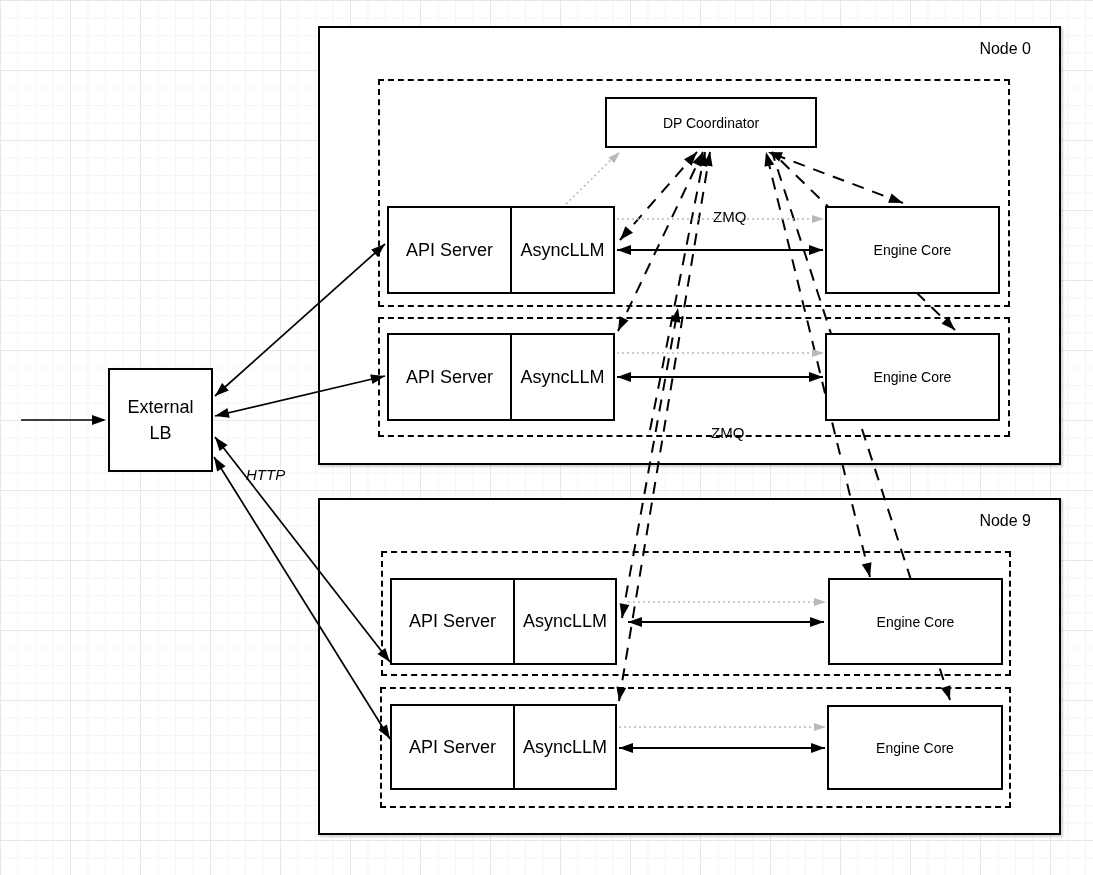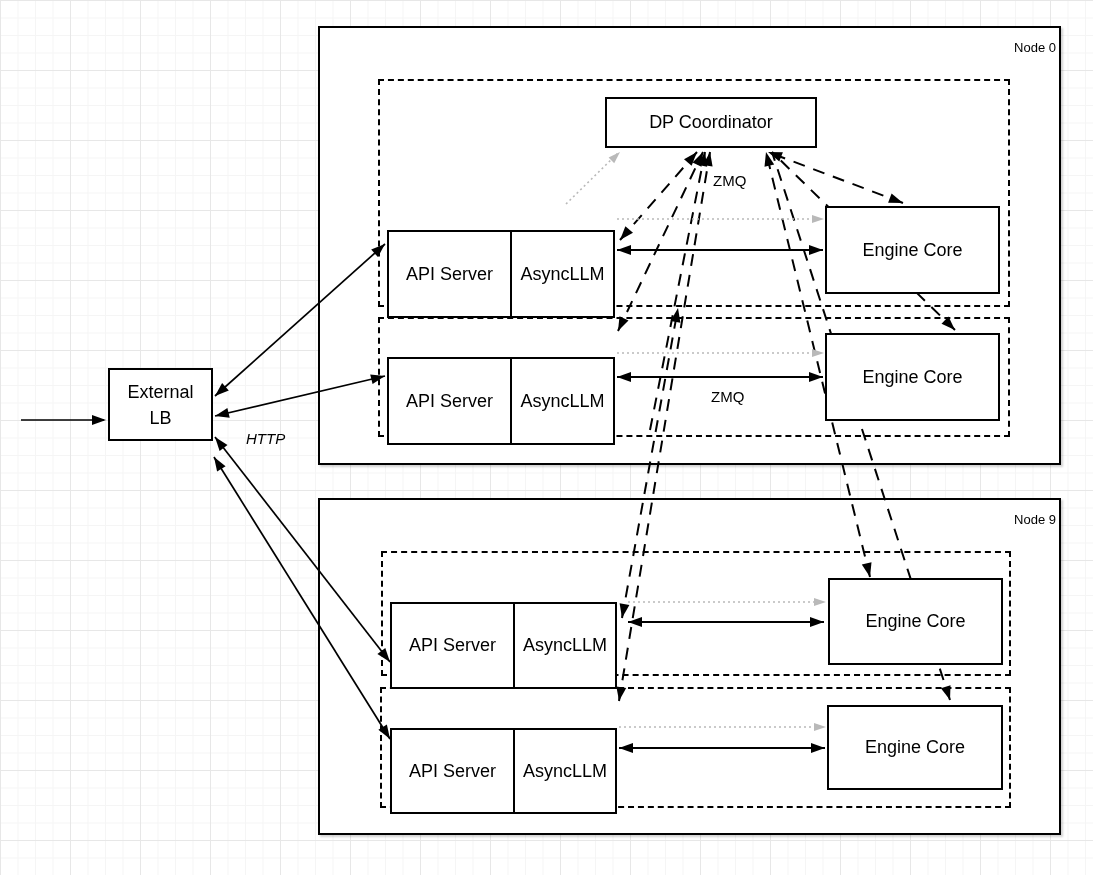--- a/index.html
+++ b/index.html
@@ -9,31 +9,31 @@
     background-color:#ffffff;
     background-image:
       linear-gradient(to right,#e7e7e7 1px,transparent 1px),
       linear-gradient(to bottom,#e7e7e7 1px,transparent 1px),
       linear-gradient(to right,#f5f5f5 1px,transparent 1px),
       linear-gradient(to bottom,#f5f5f5 1px,transparent 1px);
     background-size:70px 70px,70px 70px,17.5px 17.5px,17.5px 17.5px;
   }
   .abs{position:absolute;box-sizing:border-box;}
   .nodebox{background:#fff;border:2px solid #000;box-shadow:2px 2px 2px rgba(0,0,0,0.18);z-index:1;}
-  .nodelabel{position:absolute;top:12px;right:3px;font-size:13px;z-index:2;}
+  .nodelabel{position:absolute;top:12px;right:28px;font-size:16px;z-index:2;}
   .group{border:2px dashed #000;background:transparent;z-index:2;}
   .solidbox{background:#fff;border:2px solid #000;display:flex;align-items:center;justify-content:center;
-    font-size:18px;z-index:4;}
-  .rowbox{background:#fff;border:2px solid #000;display:flex;z-index:4;margin-top:24px;}
+    font-size:14px;z-index:4;}
+  .rowbox{background:#fff;border:2px solid #000;display:flex;z-index:4;}
   .rowcell{display:flex;align-items:center;justify-content:center;font-size:18px;}
   .cell-api{width:121px;border-right:2px solid #000;flex:none;}
   .cell-async{flex:1;}
   .lbbox{background:#fff;border:2px solid #000;display:flex;flex-direction:column;align-items:center;
     justify-content:center;font-size:18px;line-height:26px;z-index:4;}
-  .floatlabel{position:absolute;font-size:15px;z-index:6;background:transparent;}
+  .floatlabel{position:absolute;font-size:15px;z-index:6;background:transparent;margin-top:36px;}
   svg.layer{position:absolute;left:0;top:0;z-index:3;}
   svg.toplayer{position:absolute;left:0;top:0;z-index:5;}
 </style>
 </head>
 <body>
 
 <div class="stage">
 
   <div class="abs nodebox" style="left:318px;top:26px;width:743px;height:439px;">
     <span class="nodelabel">Node 0</span>
@@ -58,21 +58,21 @@
       <line x1="955" y1="330" x2="772" y2="152"></line>
       <line x1="870" y1="577" x2="766" y2="152"></line>
       <line x1="950" y1="700" x2="772" y2="152"></line>
     </g>
   </svg>
 
   <div class="abs solidbox" style="left:605px;top:97px;width:212px;height:51px;">
     <span>DP Coordinator</span>
   </div>
 
-  <div class="abs lbbox" style="left:108px;top:368px;width:105px;height:73px;">
+  <div class="abs lbbox" style="left:108px;top:368px;width:105px;height:104px;">
     <span>External</span>
     <span>LB</span>
   </div>
 
   <div class="abs rowbox" style="left:387px;top:206px;width:228px;height:88px;">
     <div class="rowcell cell-api">API Server</div>
     <div class="rowcell cell-async">AsyncLLM</div>
   </div>
   <div class="abs solidbox" style="left:825px;top:206px;width:175px;height:88px;">
     <span>Engine Core</span>

